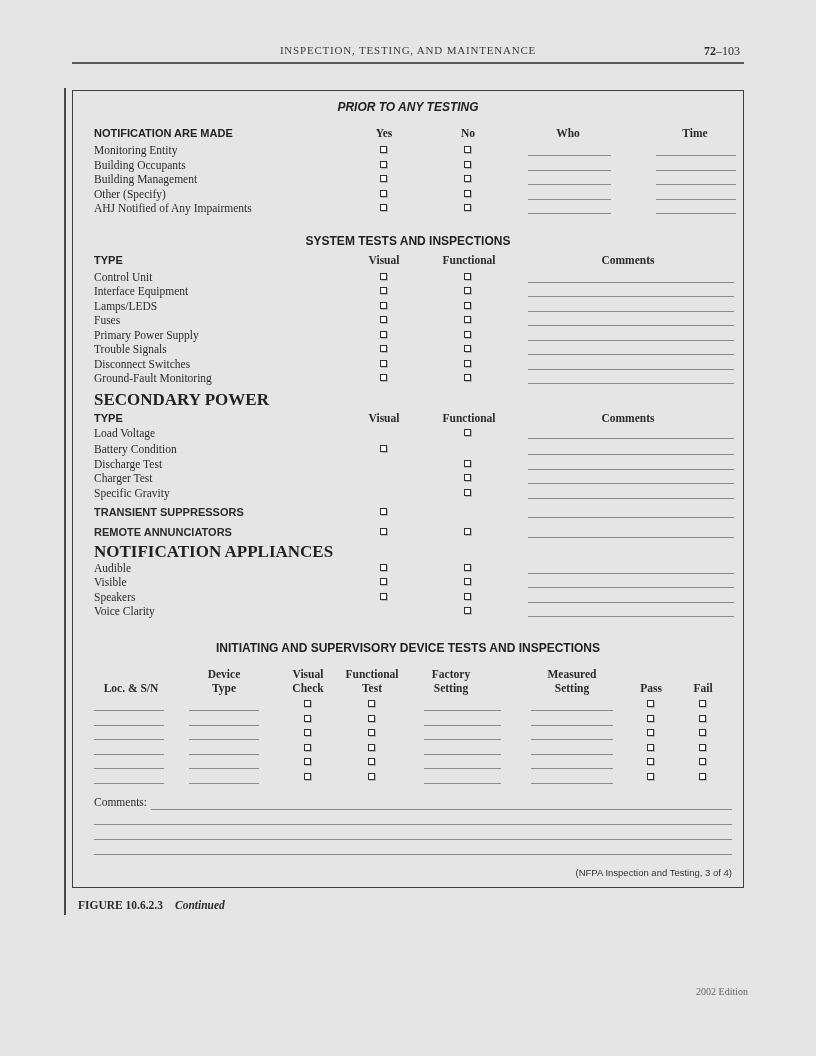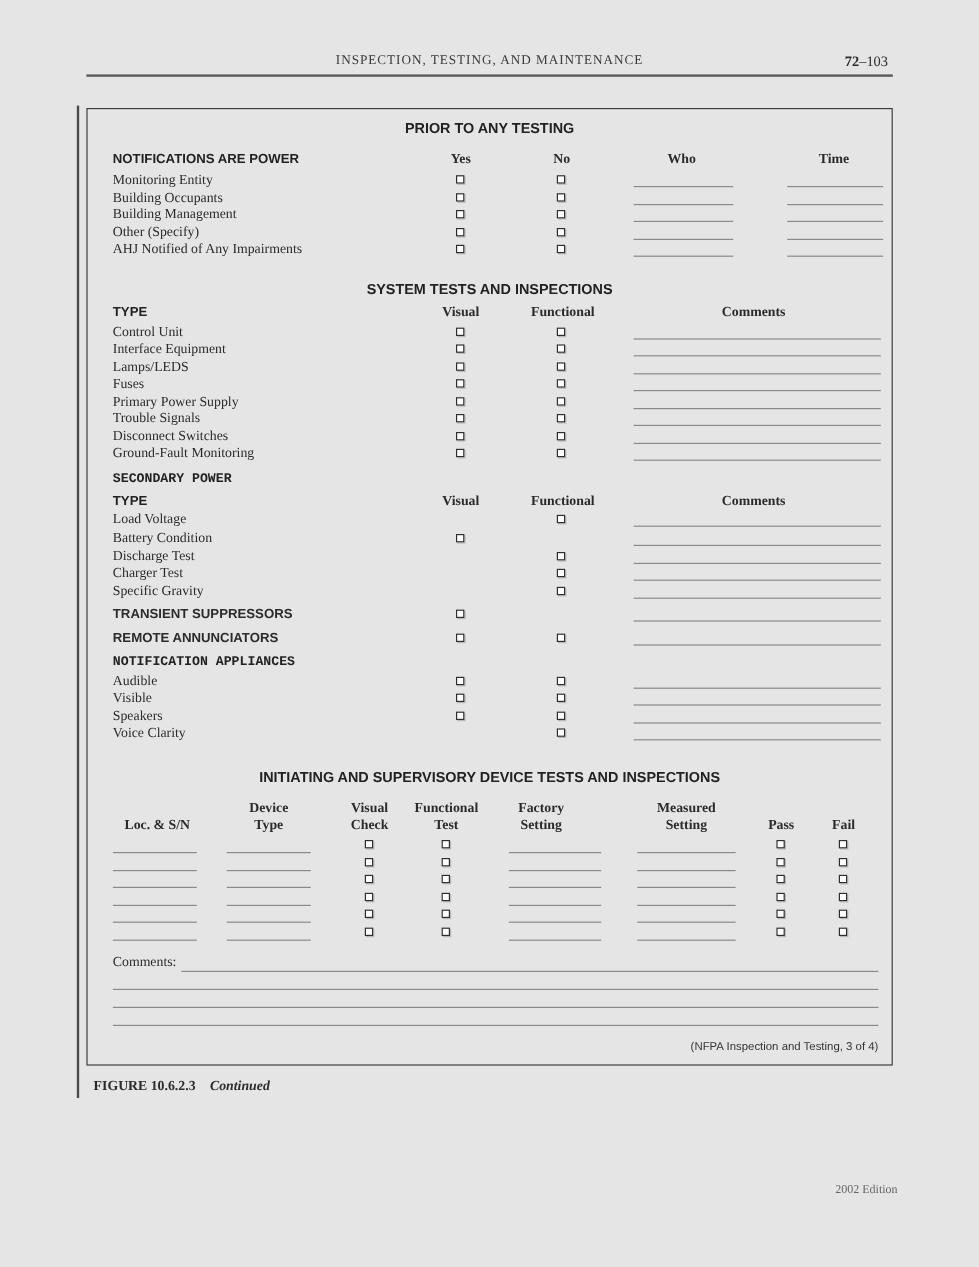--- a/index.html
+++ b/index.html
@@ -25,21 +25,21 @@
   .formbox {
     position:absolute; left:72px; top:90px; width:672px; height:798px;
     border:1.5px solid #3f3f3f; background:transparent;
   }
 
   .sec-title {
     text-align:center; font-family:"Liberation Sans", sans-serif; font-weight:bold;
     font-size:12px; height:14px; line-height:14px; color:#222;
   }
   .sub-title {
-    font-family:Liberation Mono, monospace; font-weight:bold; font-size:11px;
+    font-family:Liberation Serif, serif; font-weight:bold; font-size:17px;
     height:14px; line-height:14px; padding-left:21px; color:#222;
   }
 
   .hdr { position:relative; height:14px; }
   .hdr .hlab {
     position:absolute; left:21px; top:0; font-family:"Liberation Sans", sans-serif;
     font-weight:bold; font-size:11px; color:#222;
   }
   .hc {
     position:absolute; top:0; transform:translateX(-50%); font-weight:bold; font-size:11.5px;
@@ -104,21 +104,21 @@
 
   .figure-caption { position:absolute; left:78px; top:899px; font-size:11.5px; font-weight:bold; }
   .figure-caption .cont { font-style:italic; margin-left:12px; }
 
   .edition {
     position:absolute; right:68px; top:986px; font-family:Liberation Serif, serif;
     font-size:10px; color:#666;
   }
 
   
-  .mt-title1 { margin-top:9px; }
+  .mt-title1 { margin-top:9px;font-style:italic; }
   .mt-nhdr   { margin-top:13px; }
   .mt-rows   { margin-top:2px; }
   .mt-title2 { margin-top:18px; }
   .mt-hdr2   { margin-top:6px; }
   .mt-sp     { margin-top:7px; }
   .mt-hdr3   { margin-top:5px; }
   .mt-trans  { margin-top:5px; }
   .mt-rem    { margin-top:5.5px; }
   .mt-na     { margin-top:5.5px; }
   .mt-narows { margin-top:1.5px; }
@@ -138,21 +138,21 @@
   </div>
   <div class="head-rule"></div>
 
   <div class="change-bar"></div>
 
   <div class="formbox">
 
     <div class="sec-title mt-title1">PRIOR TO ANY TESTING</div>
 
     <div class="hdr mt-nhdr">
-      <span class="hlab">NOTIFICATIONS ARE POWER</span>
+      <span class="hlab">NOTIFICATION ARE MADE</span>
       <span class="hc c-yes">Yes</span>
       <span class="hc c-no">No</span>
       <span class="hc c-who">Who</span>
       <span class="hc c-time">Time</span>
     </div>
 
     <div class="frow mt-rows">
       <span class="lab">Monitoring Entity</span>
       <span class="cb p-yes"></span>
       <span class="cb p-no"></span>

